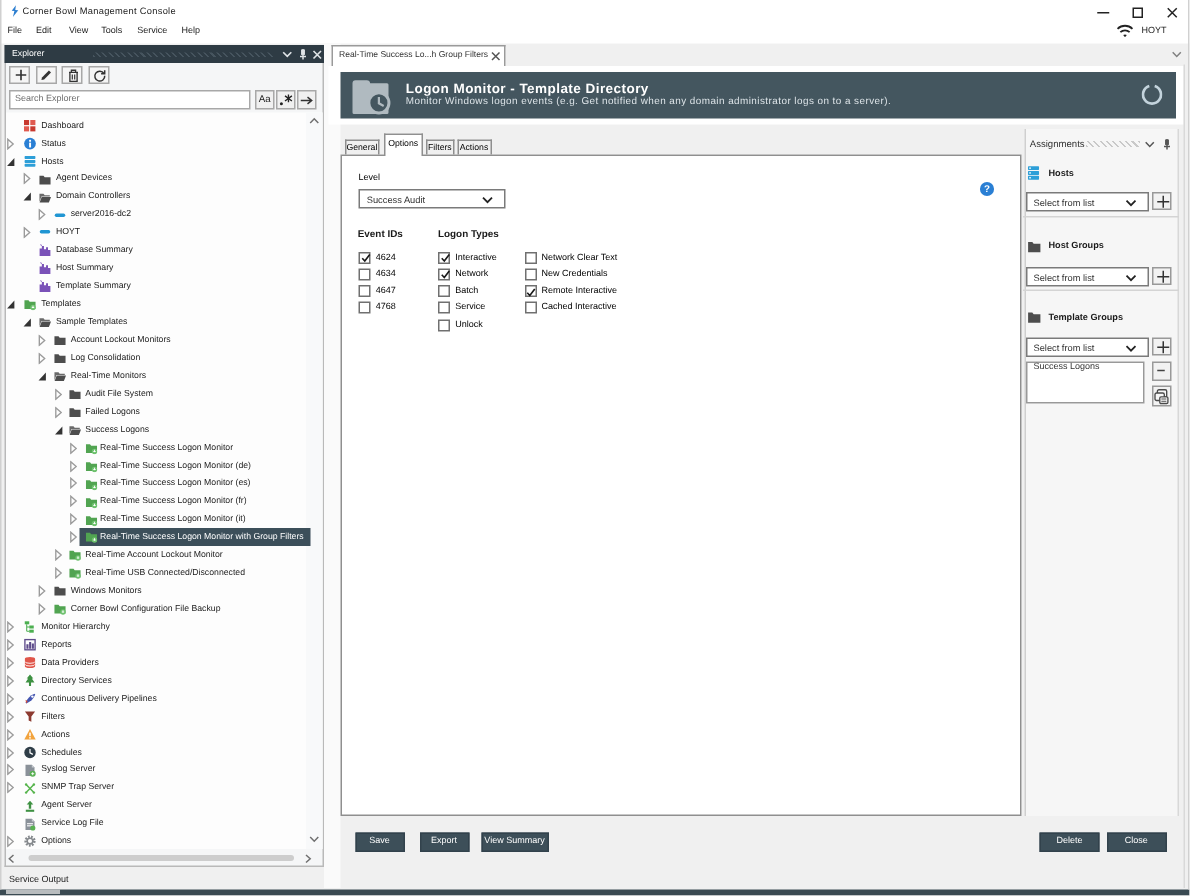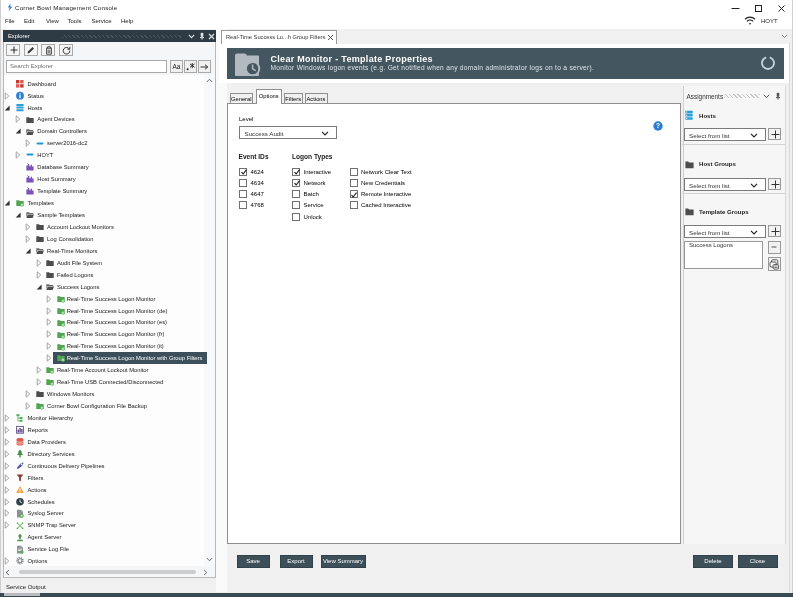--- a/index.html
+++ b/index.html
@@ -533,21 +533,21 @@
 <svg class="abs" style="left:781px;top:34px" width="7" height="5" viewBox="0 0 7 5">
     <path d="M0.8 0.8 L3.5 3.6 L6.2 0.8" stroke="#808080" stroke-width="1" fill="none"></path>
   </svg>
 <div class="abs" style="left:218.5px;top:43.5px;width:570px;height:39px;background:#fff;"></div>
 <div class="abs" style="left:227px;top:47.5px;width:556.5px;height:31px;background:#44565f;"></div>
 <svg class="abs" style="left:234px;top:51px" width="27" height="26" viewBox="0 0 27 26">
     <path d="M1 4.5 Q1 2.5 3 2.5 L10.5 2.5 Q12.5 2.6 12.8 4.5 L24 4.5 Q25 4.5 25 5.5 L25 24 Q25 25 24 25 L2 25 Q1 25 1 24 Z" fill="#b0bac0"></path>
     <circle cx="18.6" cy="17.6" r="6.7" fill="#44565f" stroke="#b0bac0" stroke-width="2"></circle>
     <path d="M18.6 13.6 L18.6 17.9 L21.8 19.6" stroke="#b0bac0" stroke-width="1.5" fill="none"></path>
   </svg>
-<span class="abs" style="left:270.5px;top:53.5px;color:#fff;font-size:9px;letter-spacing:0.3px;font-weight:bold;white-space:nowrap;">Clear Monitor - Template Properties</span>
+<span class="abs" style="left:270.5px;top:53.5px;color:#fff;font-size:9px;letter-spacing:0.3px;font-weight:bold;white-space:nowrap;">Logon Monitor - Template Directory</span>
 <span class="abs" style="left:270.5px;top:64px;color:#dde4e8;font-size:6.6px;letter-spacing:0.3px;white-space:nowrap;">Monitor Windows logon events (e.g. Get notified when any domain administrator logs on to a server).</span>
 <svg class="abs" style="left:761px;top:56px" width="14" height="14" viewBox="0 0 14 14">
     <path d="M 8.8 1.3 A 6 6 0 1 1 5.2 1.3" stroke="#c3d3dc" stroke-width="1.8" fill="none"></path>
   </svg>
 <div class="abs" style="left:789px;top:43px;width:1px;height:549px;background:#d9d9d9;"></div>
 <div class="abs" style="left:229.5px;top:92.5px;width:23.5px;height:11px;background:#f0f0f0;border:1px solid #8f8f8f;border-bottom:none;text-align:center;line-height:10px;font-size:5.8px;">General</div>
 <div class="abs" style="left:255.5px;top:89px;width:26.5px;height:14.5px;background:#fff;border:1px solid #8f8f8f;border-bottom:none;z-index:3;text-align:center;line-height:13px;font-size:5.8px;">Options</div>
 <div class="abs" style="left:283.5px;top:92.5px;width:19.5px;height:11px;background:#f0f0f0;border:1px solid #8f8f8f;border-bottom:none;text-align:center;line-height:10px;font-size:5.8px;">Filters</div>
 <div class="abs" style="left:304.5px;top:92.5px;width:23px;height:11px;background:#f0f0f0;border:1px solid #8f8f8f;border-bottom:none;text-align:center;line-height:10px;font-size:5.8px;">Actions</div>
 <div class="abs" style="left:227px;top:103px;width:454px;height:440.5px;background:#fff;border:1px solid #8f8f8f;z-index:2;"></div>

